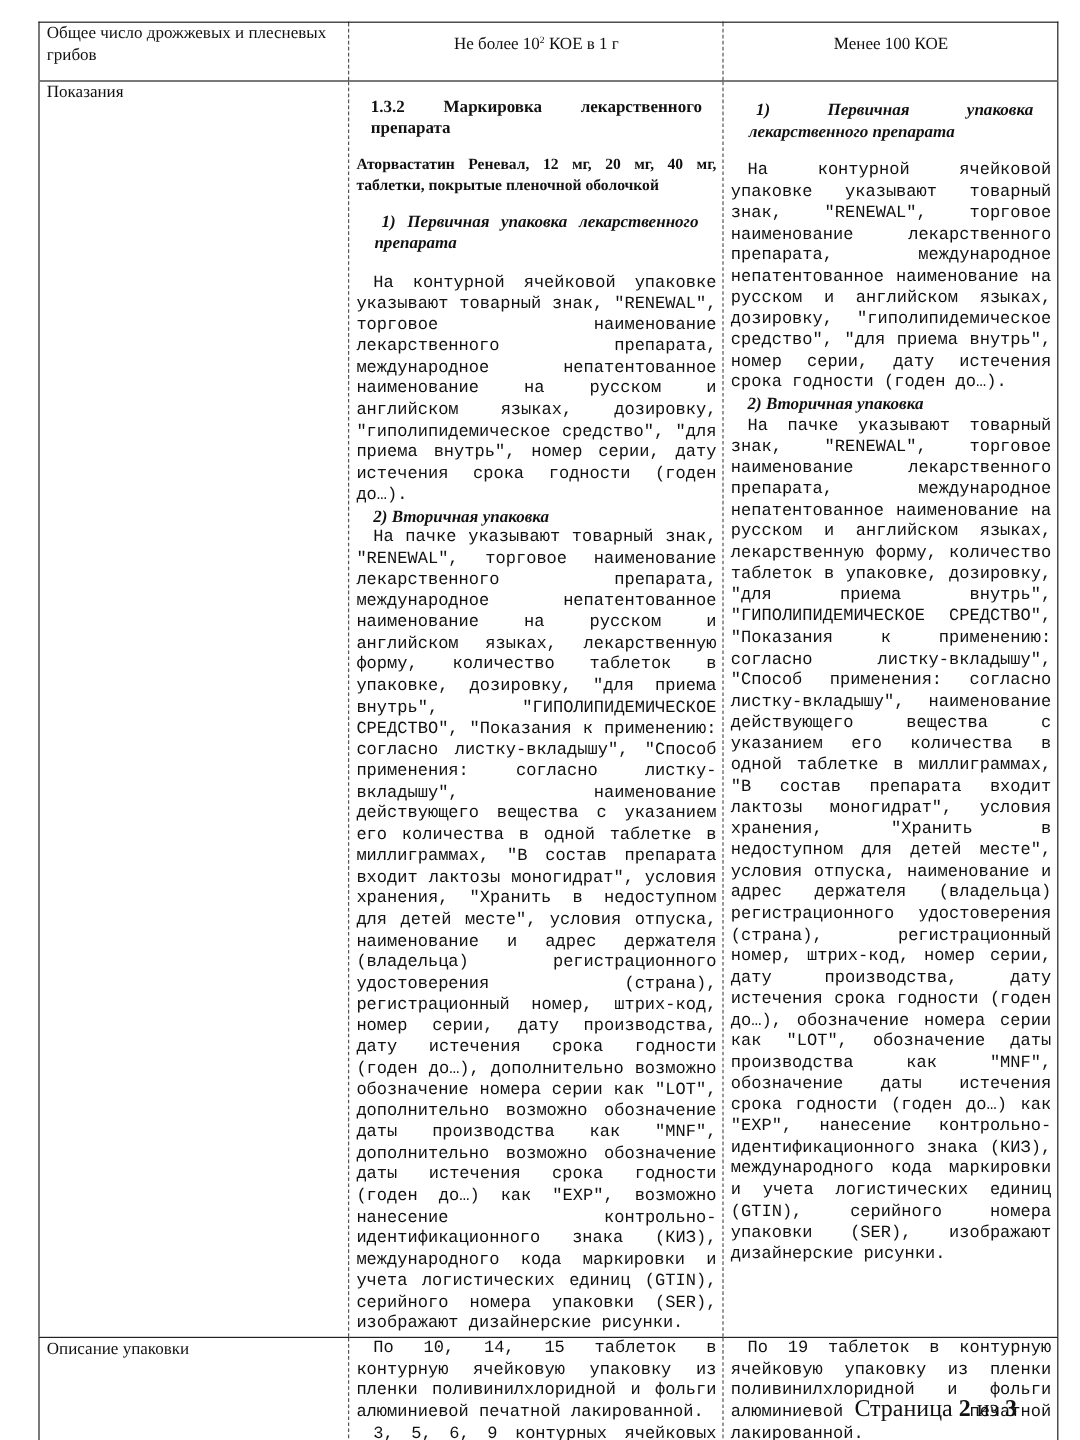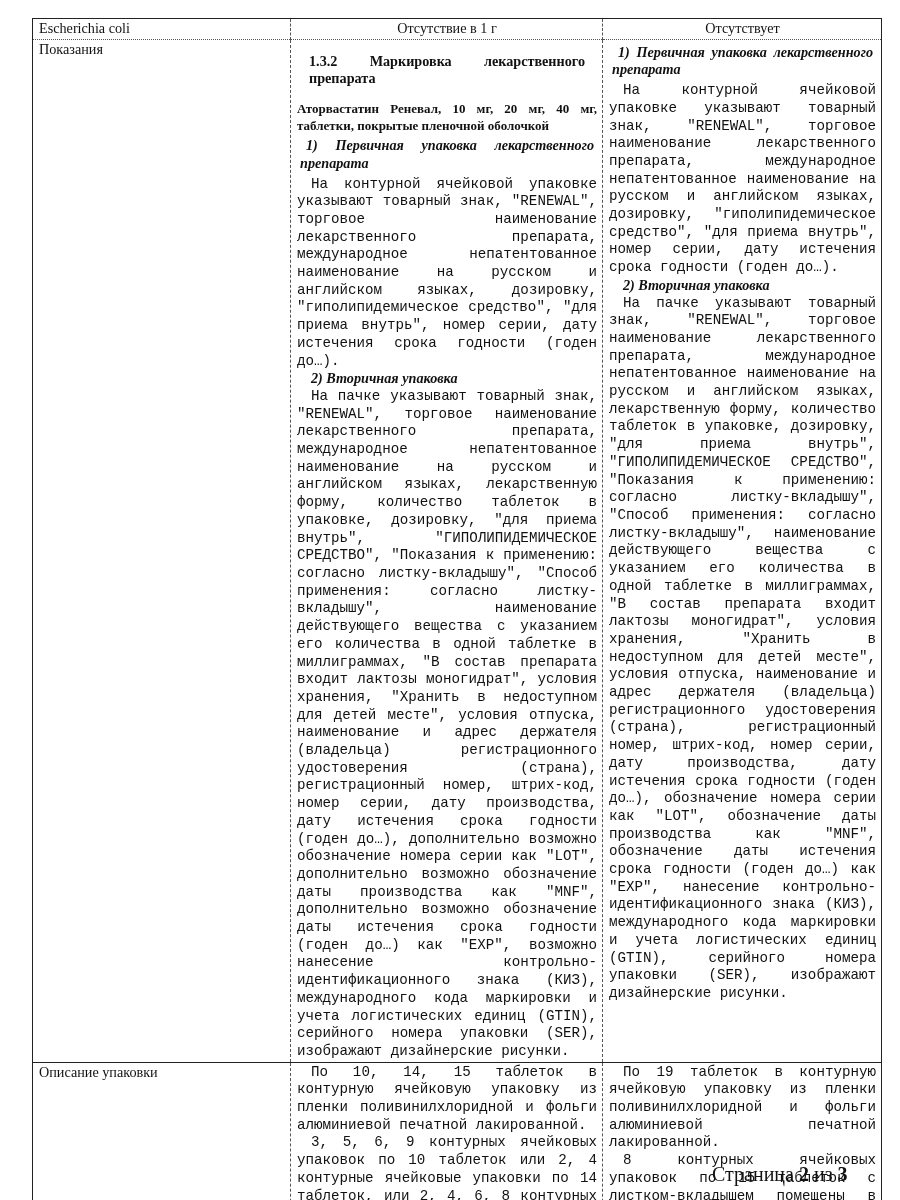--- a/index.html
+++ b/index.html
@@ -15,50 +15,50 @@
   table.spec tr.row-yeast td { border-bottom: 1.5px solid #222; height: 37px; }
   table.spec tr.row-ecoli td { height: 16px; }
   table.spec tr.row-marking td { border-bottom: 1.5px solid #222; height: 930px; }
   table.spec tr.row-packaging td { height: 148px; margin-left: 32px; }
   col.c1 { width: 258px; } col.c2 { width: 312px; } col.c3 { width: 279px; }
   .center { text-align: center; vertical-align: middle !important; }
   .row-yeast .center { padding-top: 10px; vertical-align: top !important; }
   .p { text-indent: 14px; margin: 0; text-align: justify; font-family: Liberation Mono, monospace; }
   .h-bold { font-weight: bold; margin: 12px; text-align: justify; }
   .h-sub { font-weight: bold; font-size: 13px; margin: 0; text-align: justify; line-height: 17px; }
-  .h-it { font-weight: bold; font-style: italic; margin: 3px; text-indent: 6px; text-align: justify; }
+  .h-it { font-weight: bold; font-style: italic; margin: 15px; text-indent: 6px; text-align: justify; }
   .h-it2 { font-weight: bold; font-style: italic; margin: 0; text-indent: 14px; }
   sup { font-size: 8px; vertical-align: 5px; line-height: 0; }
   .footer { position: absolute; left: 712px; top: 1163px; font-size: 20px; }
   .footer b { font-weight: bold; }
 </style>
 </head>
 <body>
 
 <div class="page">
   <table class="spec">
     <colgroup>
         <col class="c1">
         <col class="c2">
         <col class="c3">
       </colgroup>
 
     <tbody>
+        <tr class="row-yeast">
+      <td><span>Общее число дрожжевых и плесневых грибов</span></td>
+      <td class="center"><span>Не более 10</span><sup>2</sup><span> КОЕ в 1 г</span></td>
+      <td class="center"><span>Менее 100 КОЕ</span></td>
+    </tr>
 
-    <tr class="row-ecoli">
-      <td><span>Escherichia coli</span></td>
-      <td class="center"><span>Отсутствие в 1 г</span></td>
-      <td class="center"><span>Отсутствует</span></td>
-    </tr>
 
     <tr class="row-marking">
       <td><span>Показания</span></td>
       <td>
         <p class="h-bold">1.3.2 Маркировка лекарственного препарата</p>
-        <p class="h-sub">Аторвастатин Реневал, 10 мг, 20 мг, 40 мг, таблетки, покрытые пленочной оболочкой</p>
+        <p class="h-sub">Аторвастатин Реневал, 12 мг, 20 мг, 40 мг, таблетки, покрытые пленочной оболочкой</p>
         <p class="h-it">1) Первичная упаковка лекарственного препарата</p>
         <p class="p">На контурной ячейковой упаковке указывают товарный знак, "RENEWAL", торговое наименование лекарственного препарата, международное непатентованное наименование на русском и английском языках, дозировку, "гиполипидемическое средство", "для приема внутрь", номер серии, дату истечения срока годности (годен до…).</p>
         <p class="h-it2">2) Вторичная упаковка</p>
         <p class="p">На пачке указывают товарный знак, "RENEWAL", торговое наименование лекарственного препарата, международное непатентованное наименование на русском и английском языках, лекарственную форму, количество таблеток в упаковке, дозировку, "для приема внутрь", "ГИПОЛИПИДЕМИЧЕСКОЕ СРЕДСТВО", "Показания к применению: согласно листку-вкладышу", "Способ применения: согласно листку-вкладышу", наименование действующего вещества с указанием его количества в одной таблетке в миллиграммах, "В состав препарата входит лактозы моногидрат", условия хранения, "Хранить в недоступном для детей месте", условия отпуска, наименование и адрес держателя (владельца) регистрационного удостоверения (страна), регистрационный номер, штрих-код, номер серии, дату производства, дату истечения срока годности (годен до…), дополнительно возможно обозначение номера серии как "LOT", дополнительно возможно обозначение даты производства как "MNF", дополнительно возможно обозначение даты истечения срока годности (годен до…) как "EXP", возможно нанесение контрольно-идентификационного знака (КИЗ), международного кода маркировки и учета логистических единиц (GTIN), серийного номера упаковки (SER), изображают дизайнерские рисунки.</p>
       </td>
       <td>
         <p class="h-it">1) Первичная упаковка лекарственного препарата</p>
         <p class="p">На контурной ячейковой упаковке указывают товарный знак, "RENEWAL", торговое наименование лекарственного препарата, международное непатентованное наименование на русском и английском языках, дозировку, "гиполипидемическое средство", "для приема внутрь", номер серии, дату истечения срока годности (годен до…).</p>
         <p class="h-it2">2) Вторичная упаковка</p>
         <p class="p">На пачке указывают товарный знак, "RENEWAL", торговое наименование лекарственного препарата, международное непатентованное наименование на русском и английском языках, лекарственную форму, количество таблеток в упаковке, дозировку, "для приема внутрь", "ГИПОЛИПИДЕМИЧЕСКОЕ СРЕДСТВО", "Показания к применению: согласно листку-вкладышу", "Способ применения: согласно листку-вкладышу", наименование действующего вещества с указанием его количества в одной таблетке в миллиграммах, "В состав препарата входит лактозы моногидрат", условия хранения, "Хранить в недоступном для детей месте", условия отпуска, наименование и адрес держателя (владельца) регистрационного удостоверения (страна), регистрационный номер, штрих-код, номер серии, дату производства, дату истечения срока годности (годен до…), обозначение номера серии как "LOT", обозначение даты производства как "MNF", обозначение даты истечения срока годности (годен до…) как "EXP", нанесение контрольно-идентификационного знака (КИЗ), международного кода маркировки и учета логистических единиц (GTIN), серийного номера упаковки (SER), изображают дизайнерские рисунки.</p>

